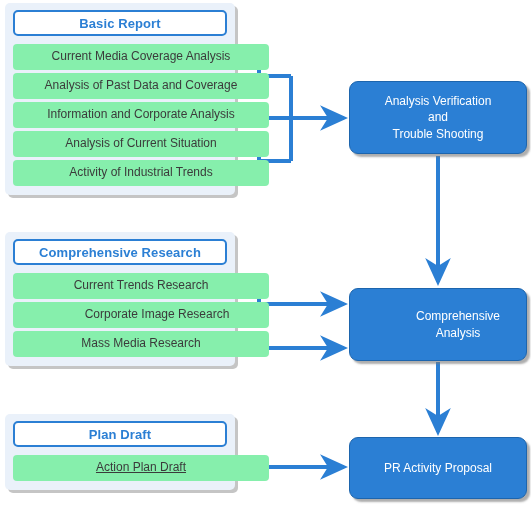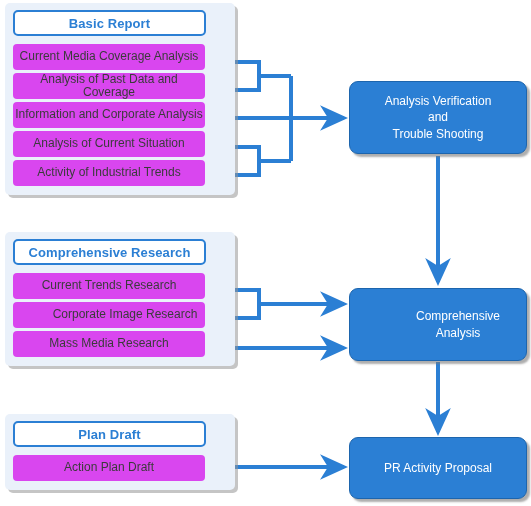--- a/index.html
+++ b/index.html
@@ -23,41 +23,41 @@
   .panel {
     position: absolute;
     background: #eaf1fa;
     border-radius: 5px;
     box-shadow: 3px 3px 0 0 rgba(150,150,150,0.55);
   }
   .panel-title {
     position: absolute;
     left: 8px;
     top: 7px;
-    width: 193px;
+    width: 214px;
     height: 26px;
     box-sizing: border-box;
     background: #ffffff;
     border: 2px solid #2b7fd4;
     border-radius: 5px;
     color: #2b7fd4;
     font-size: 13px;
     font-weight: bold;
     display: flex;
     align-items: center;
     justify-content: center;
     letter-spacing: 0.1px;
   }
   .row {
     position: absolute;
     left: 8px;
-    width: 192px;
+    width: 256px;
     height: 26px;
     box-sizing: border-box;
-    background: #d946ef;
+    background: #86efac;
     border-radius: 4px;
     color: #3b3b3b;
     font-size: 12px;
     display: flex;
     align-items: center;
     justify-content: center;
     text-align: center;
     line-height: 1.1;
   }
 
@@ -152,21 +152,21 @@
 
   <div class="panel" style="left:5px; top:232px; width:230px; height:134px;">
     <div class="panel-title">Comprehensive Research</div>
     <div class="row" style="top:41px;">Current Trends Research</div>
     <div class="row" style="top:70px;padding-left:32px;">Corporate Image Research</div>
     <div class="row" style="top:99px;">Mass Media Research</div>
   </div>
 
   <div class="panel" style="left:5px; top:414px; width:230px; height:76px;">
     <div class="panel-title">Plan Draft</div>
-    <div class="row" style="top:41px;">Action Plan Draft</div>
+    <div class="row" style="top:41px;text-decoration:underline;">Action Plan Draft</div>
   </div>
 
   <div class="procbox" style="left:349px; top:81px; width:178px; height:73px; white-space:pre-line;">Analysis Verification
 and
 Trouble Shooting</div>
 
   <div class="procbox" style="left:349px; top:288px; width:178px; height:73px; white-space:pre-line;padding-left:44px;">Comprehensive
 Analysis</div>
 
   <div class="procbox" style="left:349px; top:437px; width:178px; height:62px; white-space:pre-line;">PR Activity Proposal</div>

